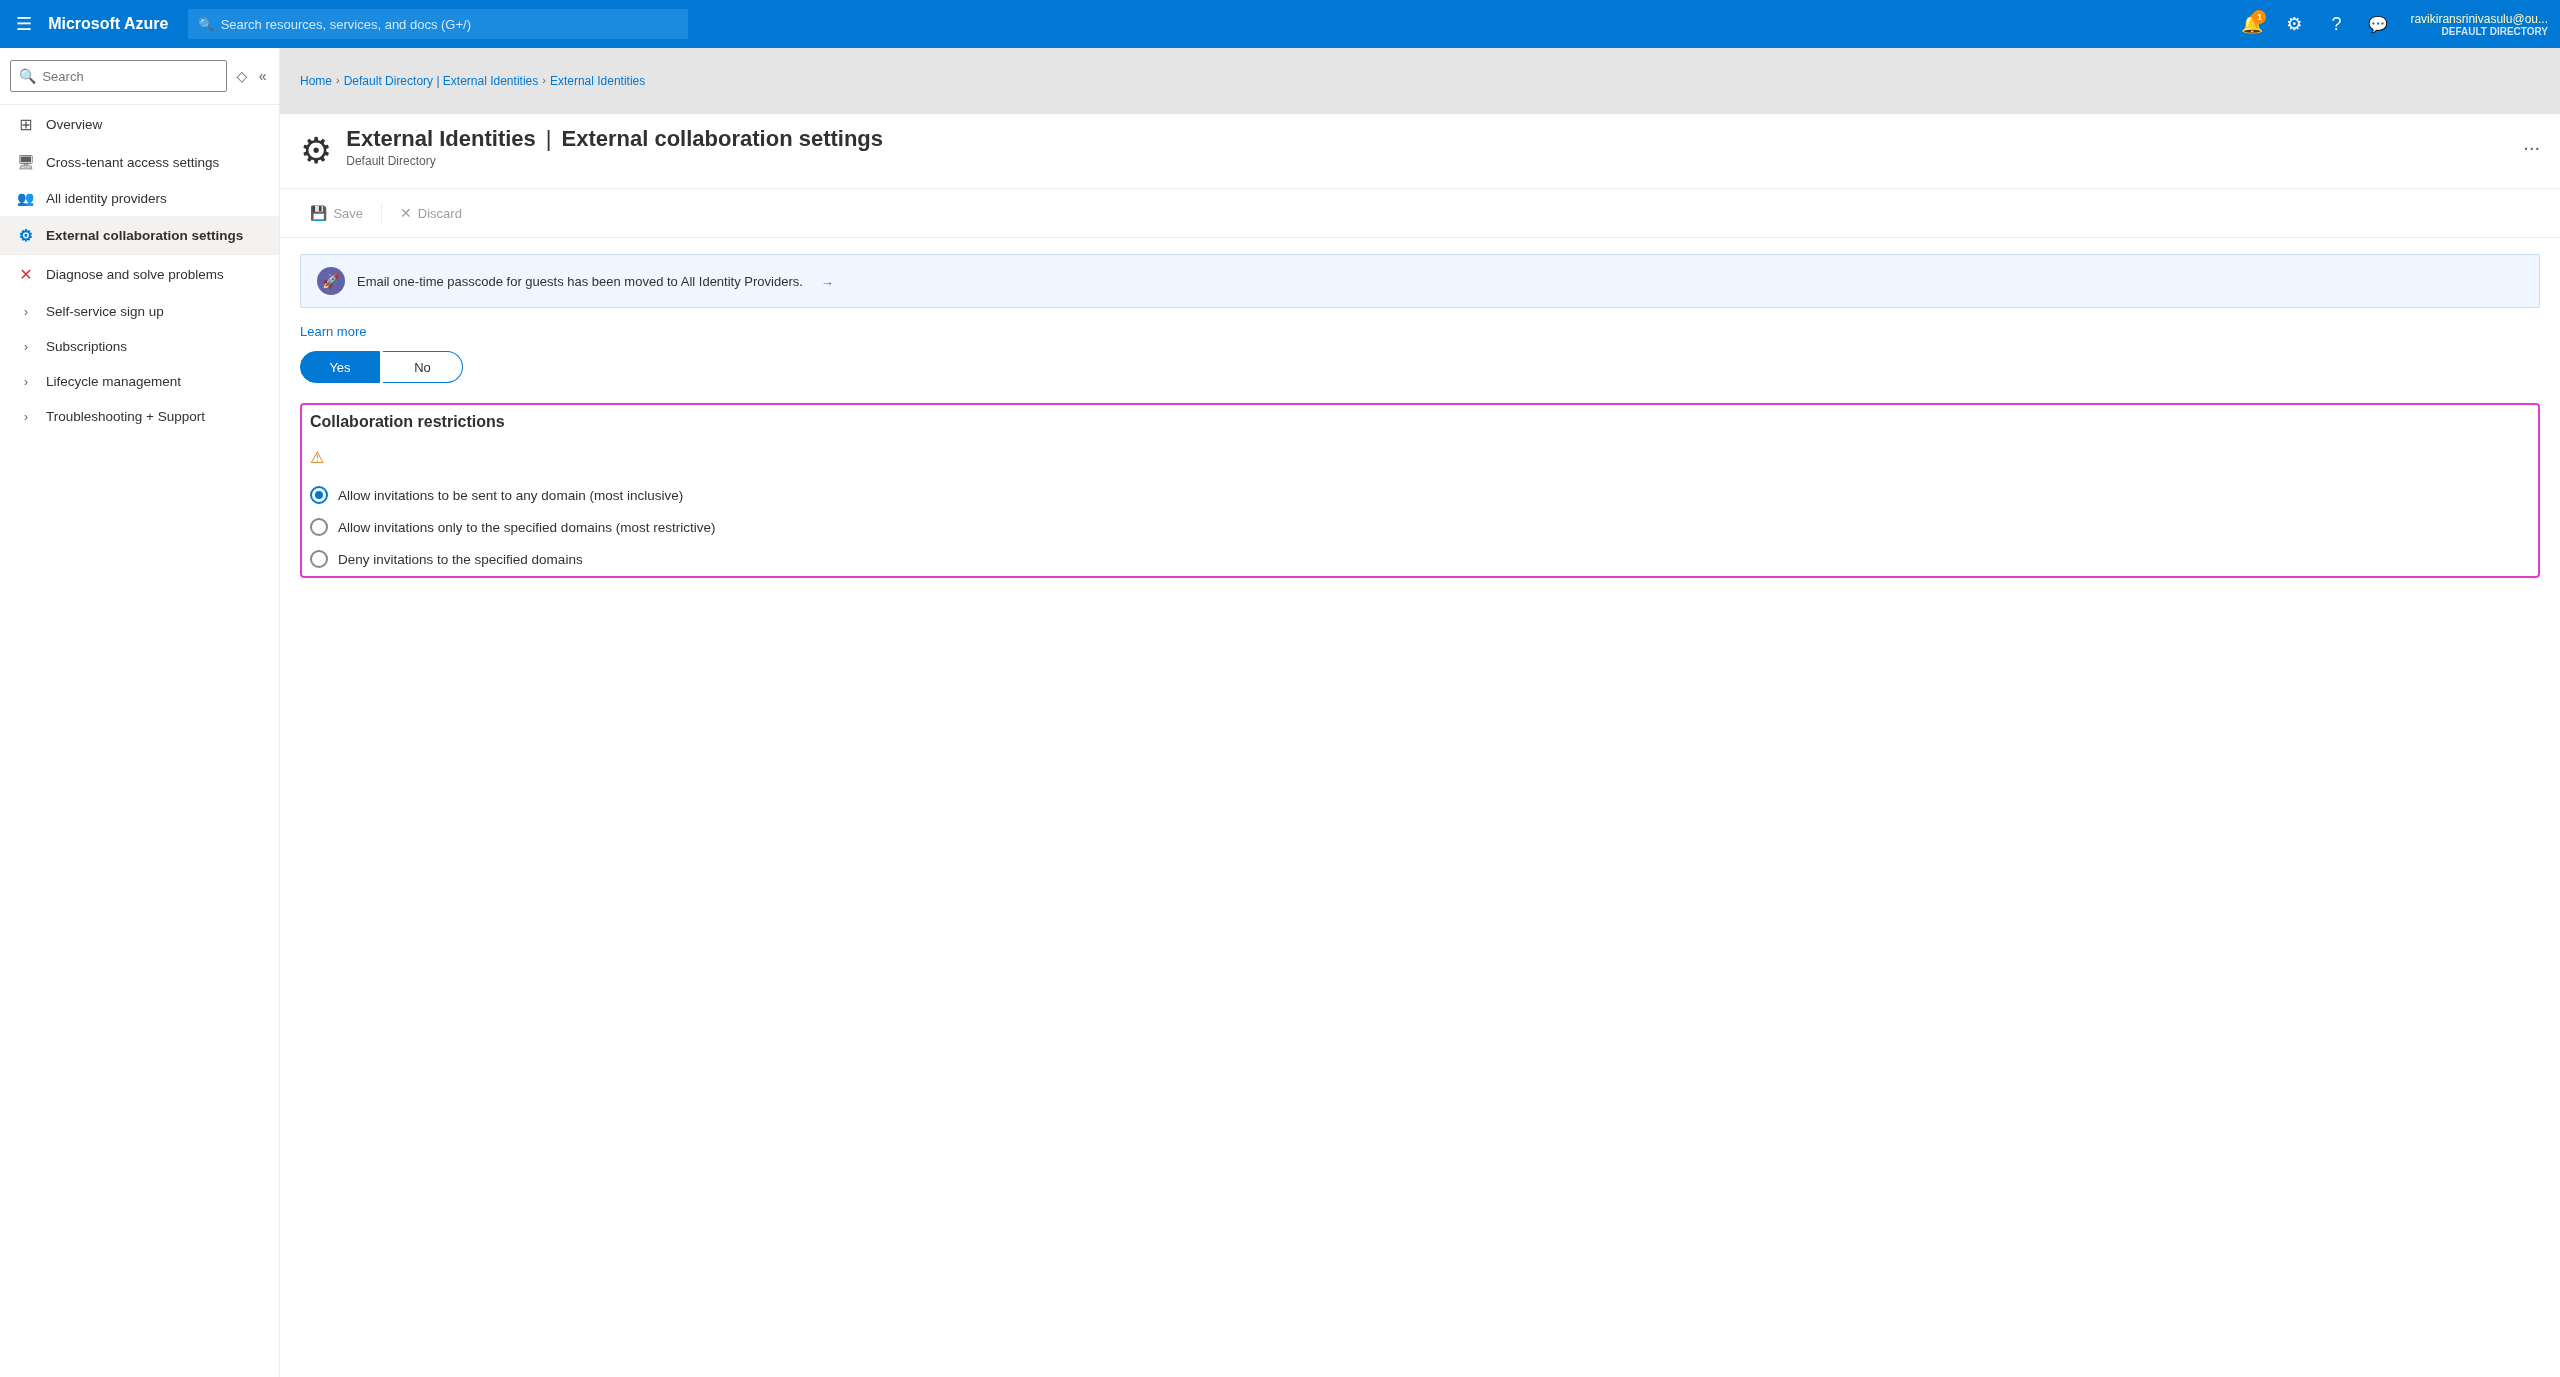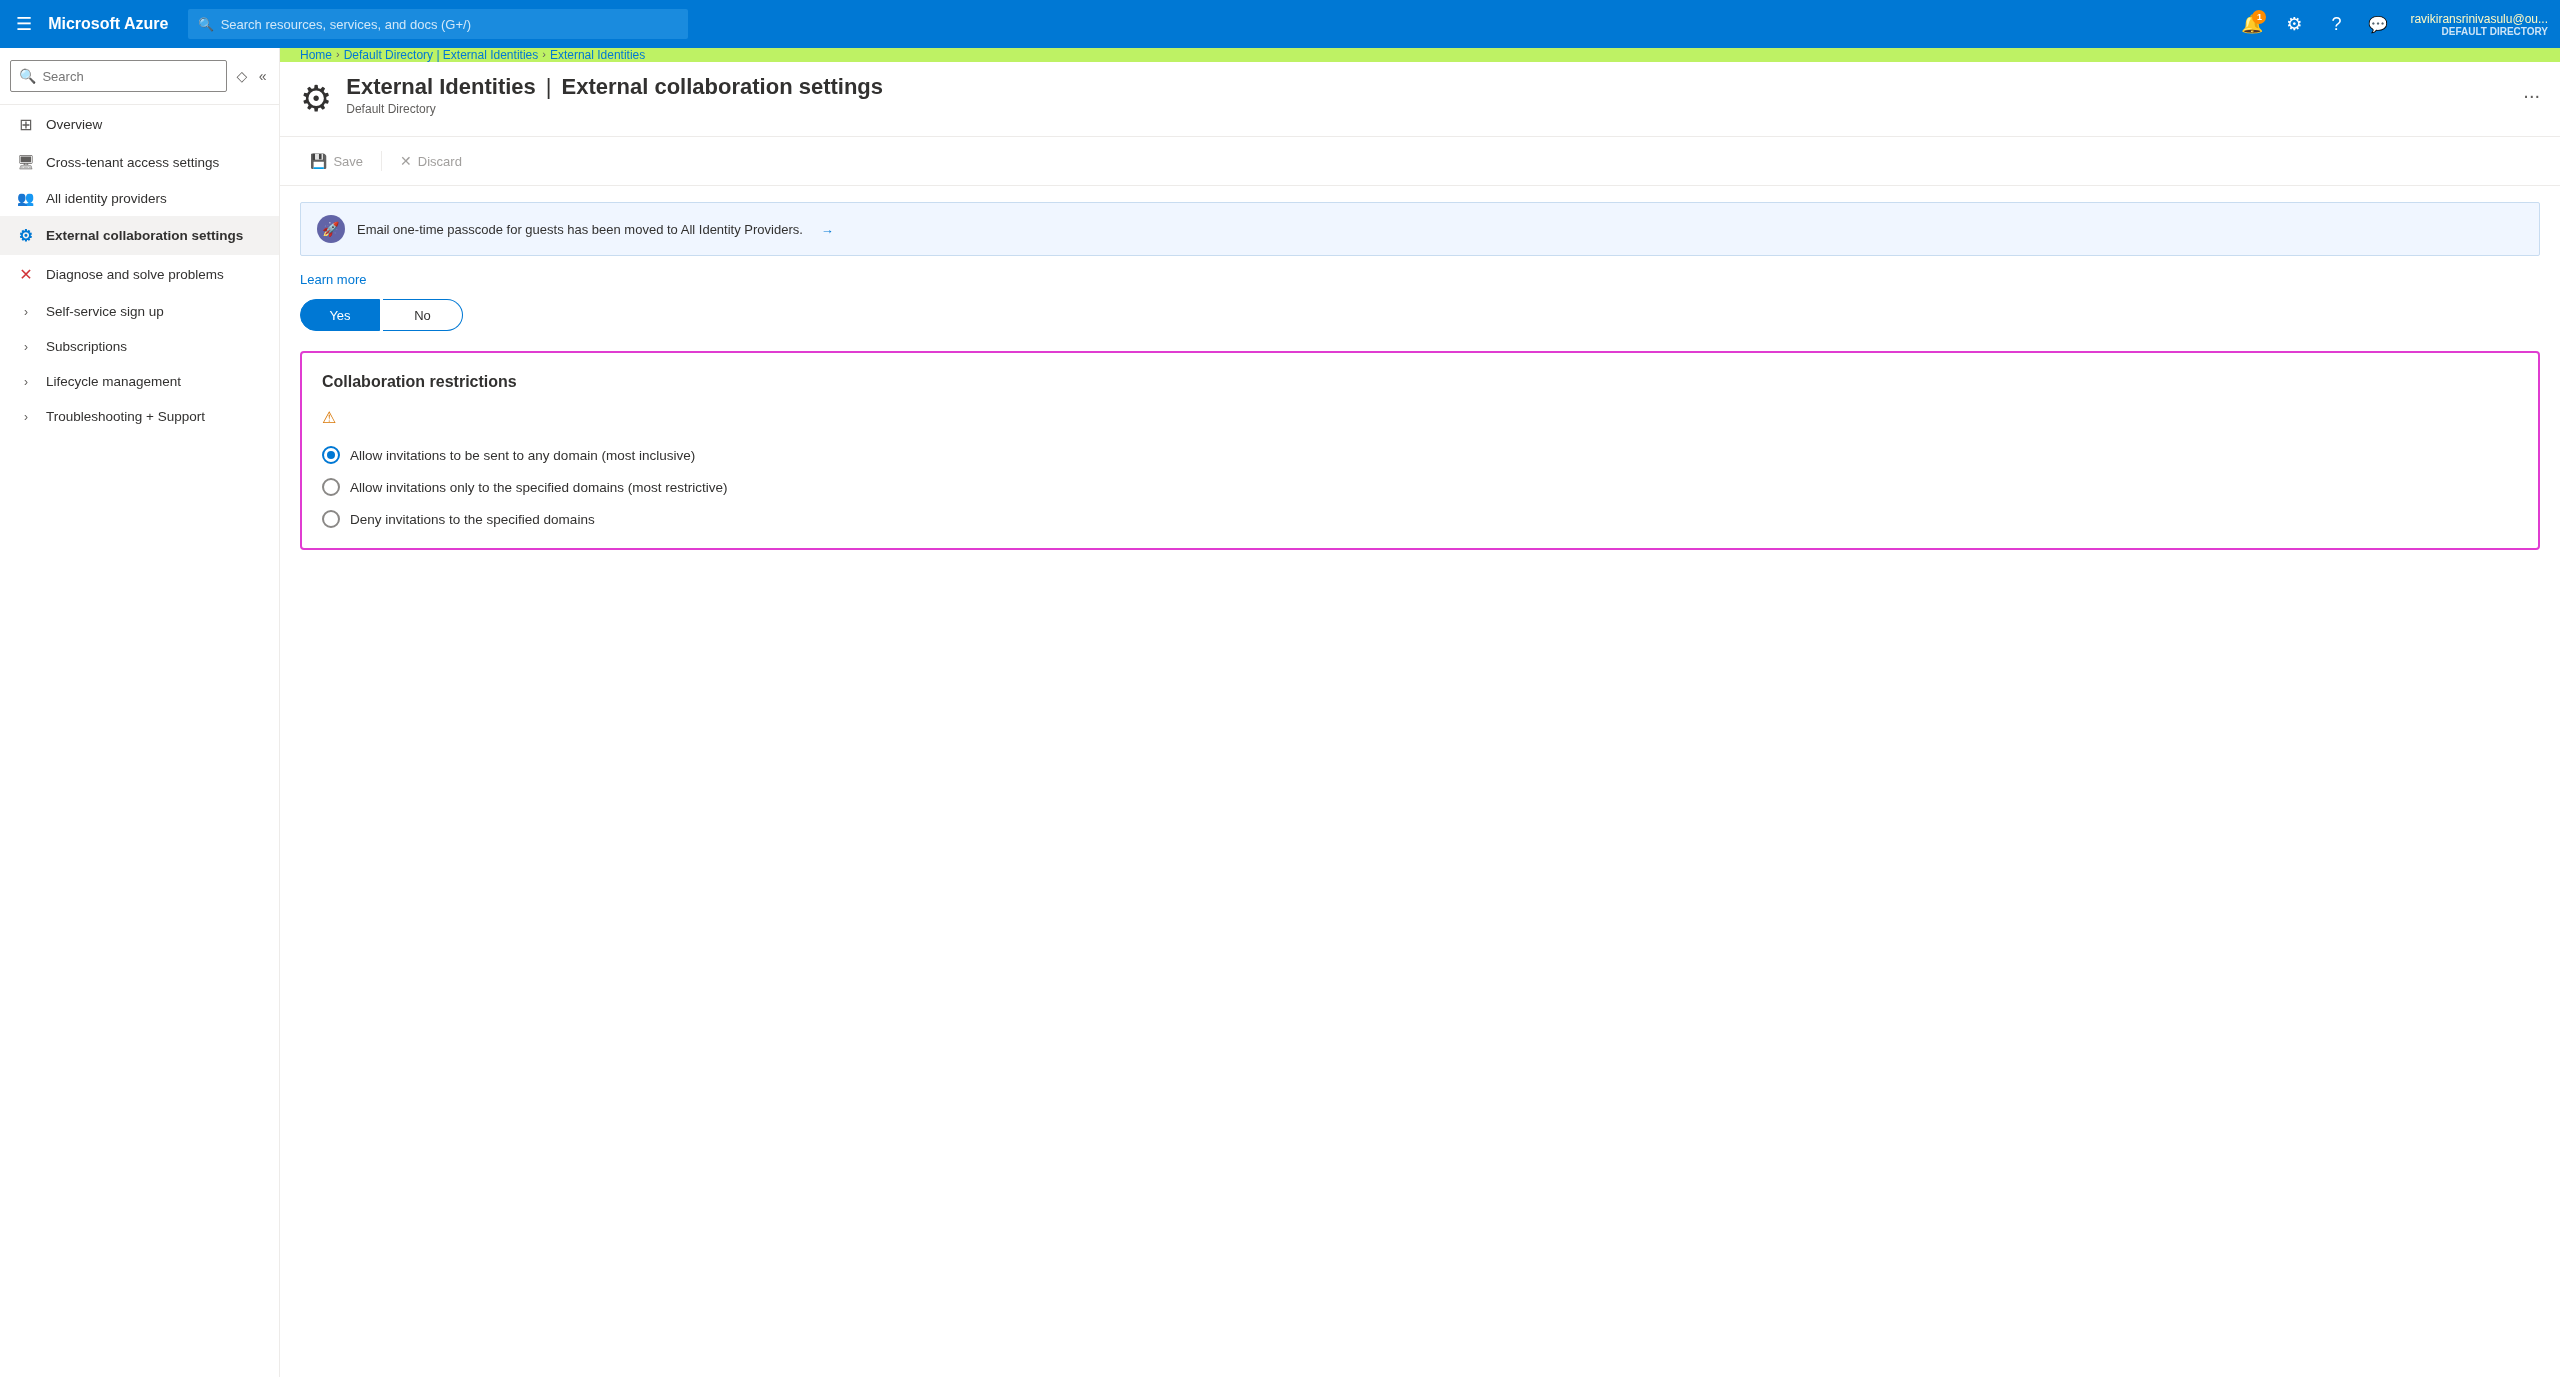--- a/index.html
+++ b/index.html
@@ -123,27 +123,27 @@
     
     .content-area {
       flex: 1;
       overflow-y: auto;
       background: white;
       padding: 0;
     }
 
     
     .breadcrumb {
-      padding: 0 20px;
+      padding: 26px 20px;
       font-size: 12px;
       color: #605e5c;
       display: flex;
       align-items: flex-start;
       gap: 4px;
-      background: #bef264;
+      background: #e5e5e5;
     }
     .breadcrumb a { color: #0078d4; text-decoration: none; cursor: pointer; }
     .breadcrumb-sep { color: #605e5c; font-size: 11px; }
 
     
     .page-header {
       padding: 12px 20px 16px 20px;
       display: flex;
       align-items: flex-start;
       gap: 14px;
@@ -249,21 +249,21 @@
       color: #323130;
       border-left: none;
       border-radius: 0 16px 16px 0;
     }
 
     
     .collab-section {
       margin: 0 20px 20px 20px;
       border: 2px solid #e03cd1;
       border-radius: 4px;
-      padding: 20px;
+      padding: 8px;
     }
     .collab-title {
       font-size: 16px;
       font-weight: 600;
       color: #323130;
       margin-bottom: 14px;
     }
     .collab-warning {
       display: flex;
       align-items: flex-start;

